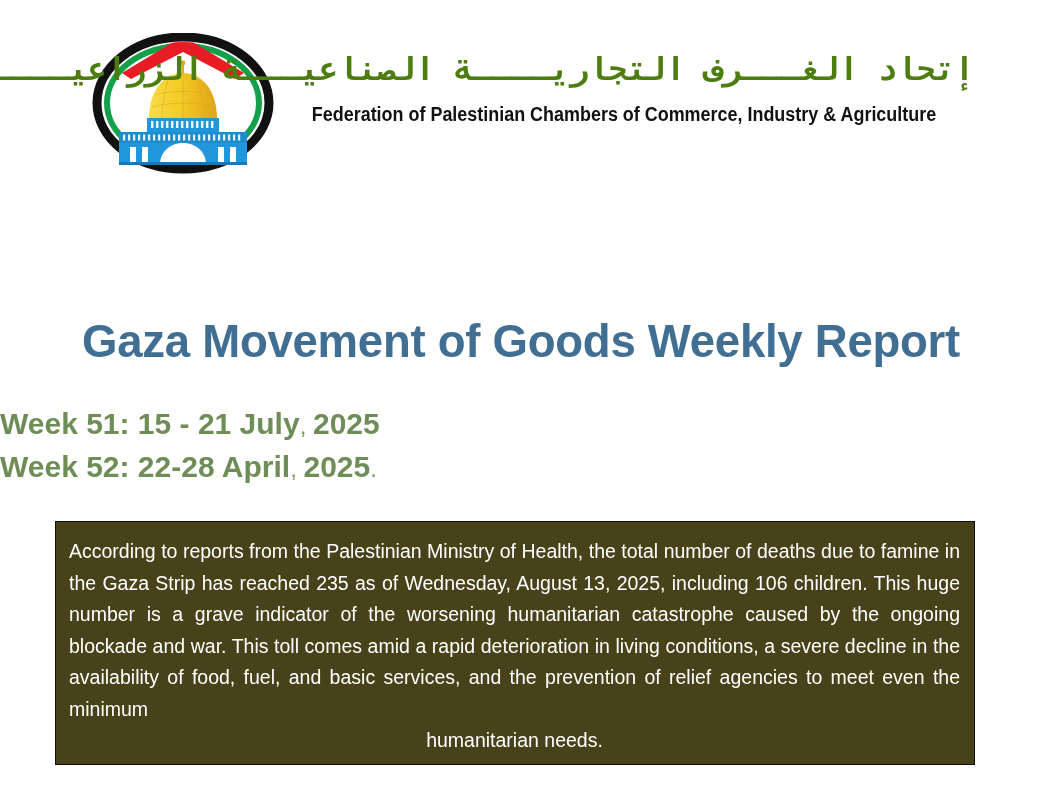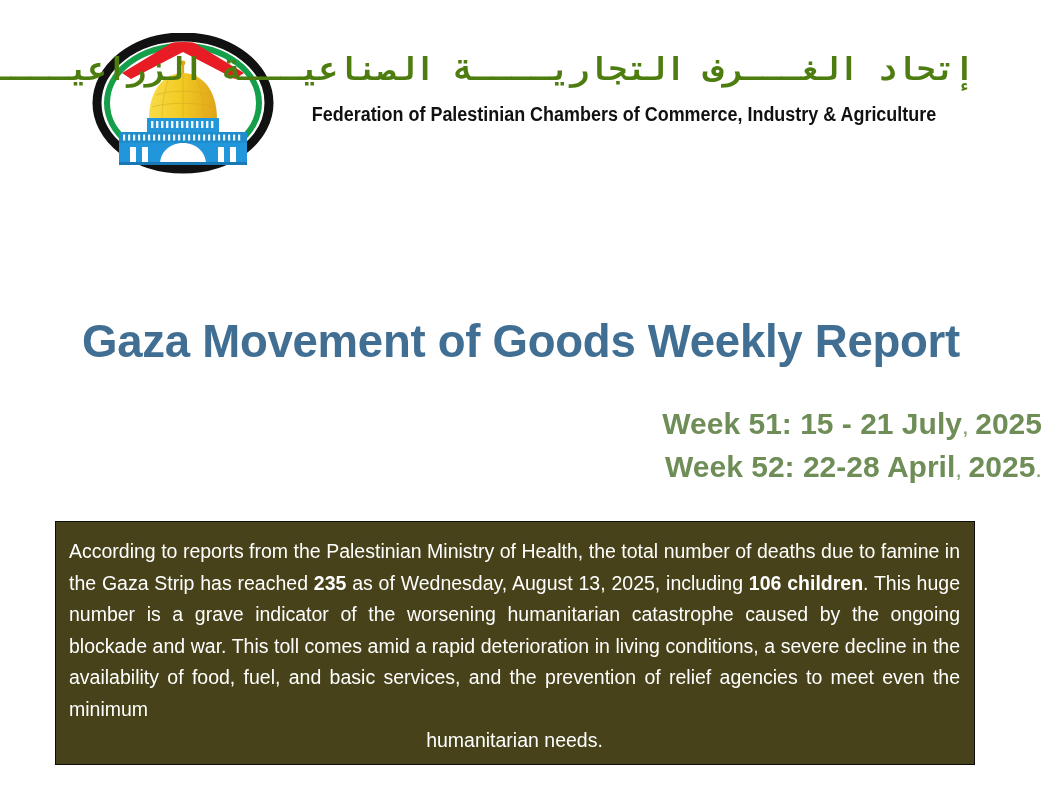--- a/index.html
+++ b/index.html
@@ -74,21 +74,21 @@
     color: #416f94;
     letter-spacing: -0.3px;
     transform: scaleX(0.97);
   }
 
   .week-lines {
     position: absolute;
     left: 0;
     top: 403px;
     width: 1042px;
-    text-align: right;
+    text-align: left;
     color: #6f8d57;
   }
   .week-line {
     font-size: 30px;
     font-weight: bold;
     line-height: 1.42;
     white-space: nowrap;
   }
   .week-line .punct {
     font-size: 24px;
@@ -108,21 +108,21 @@
     border: 1.5px solid #0d0d0d;
     padding: 14px 14px 10px 13px;
   }
   .notice-text {
     color: #ffffff;
     font-size: 19.5px;
     line-height: 1.62;
     text-align: justify;
     text-justify: inter-word;
   }
-  .notice-text b { font-weight: bold; }
+  .notice-text b { font-weight: normal; }
   .notice-text .last-line { display: block; text-align: center; }
 </style>
 </head>
 <body>
 
 <div class="letterhead">
 
   <div class="logo-mark">
     <svg width="182" height="142" viewBox="0 0 182 142" xmlns="http://www.w3.org/2000/svg">
 

